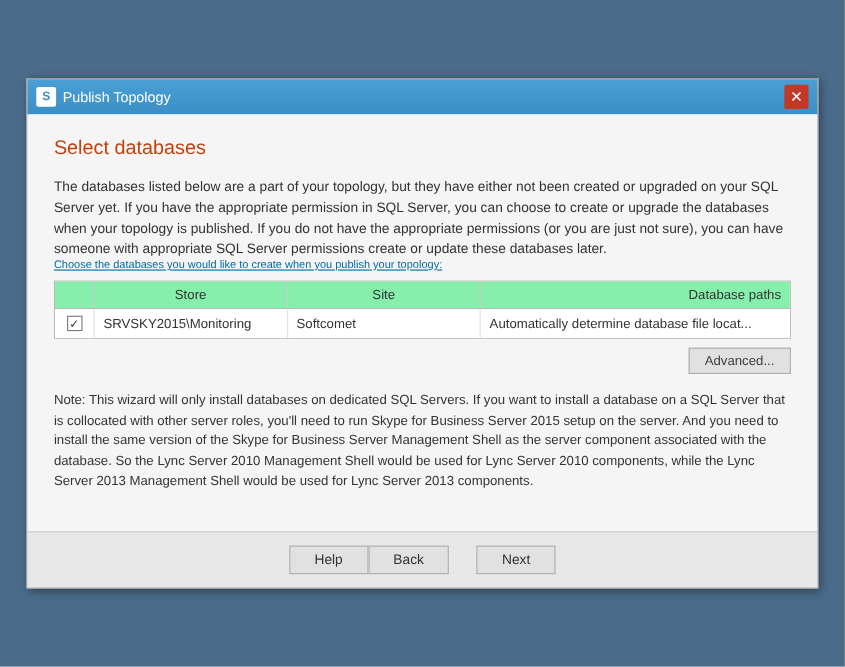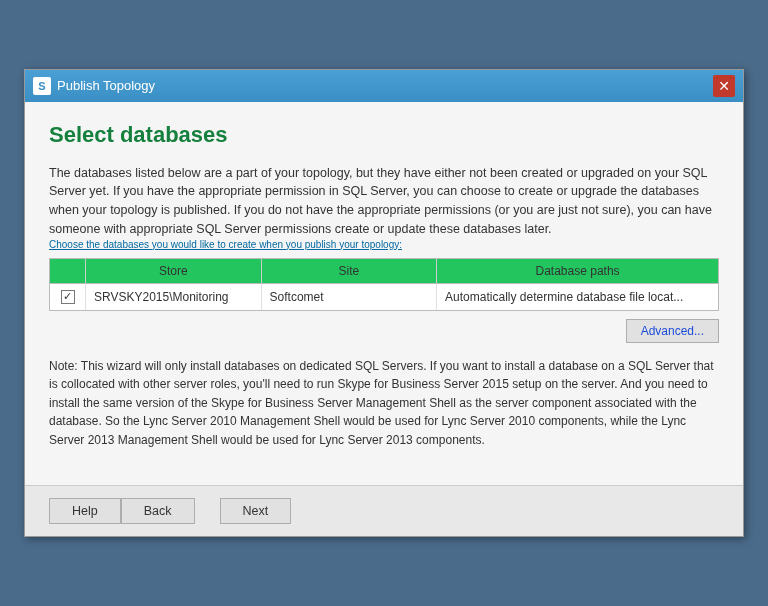--- a/index.html
+++ b/index.html
@@ -60,23 +60,23 @@
       display: flex;
       align-items: center;
       justify-content: center;
       border-radius: 2px;
     }
     .content {
       padding: 20px 24px 16px 24px;
       background: #f5f5f5;
     }
     .section-title {
-      font-size: 22px;
-      font-weight: 700;
-      color: #15803d;
+      font-size: 18px;
+      font-weight: 400;
+      color: #c2410c;
       margin-bottom: 16px;
       border-bottom: none;
     }
     .description {
       font-size: 12.5px;
       color: #333;
       line-height: 1.5;
       margin-bottom: 0;
     }
     .choose-label {
@@ -86,33 +86,34 @@
       text-decoration: underline;
     }
     .table-container {
       border: 1px solid #bbb;
       background: white;
       margin-bottom: 8px;
     }
     .table-header {
       display: grid;
       grid-template-columns: 36px 1fr 1fr 1.6fr;
-      background: #22c55e;
+      background: #86efac;
       border-bottom: 1px solid #bbb;
     }
     .table-header-cell {
       padding: 5px 8px;
       font-size: 12px;
       color: #333;
       font-weight: 400;
       border-right: 1px solid #ccc;
       text-align: center;
     }
     .table-header-cell:last-child {
       border-right: none;
+      text-align: right;
     }
     .table-row {
       display: grid;
       grid-template-columns: 36px 1fr 1fr 1.6fr;
       background: white;
     }
     .table-cell {
       padding: 6px 8px;
       font-size: 12px;
       color: #333;
@@ -144,33 +145,33 @@
     .advanced-row {
       display: flex;
       justify-content: flex-end;
       margin-bottom: 14px;
     }
     .advanced-btn {
       background: #e1e1e1;
       border: 1px solid #adadad;
       padding: 4px 14px;
       font-size: 12px;
-      color: #1d4ed8;
+      color: #404040;
       cursor: pointer;
     }
     .note-text {
       font-size: 12px;
       color: #333;
       line-height: 1.55;
       margin-bottom: 20px;
       background: #f5f5f5;
     }
     .footer {
       display: flex;
-      justify-content: flex-start;
+      justify-content: center;
       align-items: center;
       padding: 12px 24px;
       background: #e8e8e8;
       border-top: 1px solid #ccc;
     }
     .footer-right {
       display: flex;
       gap: 25px;
     }
     .btn {

